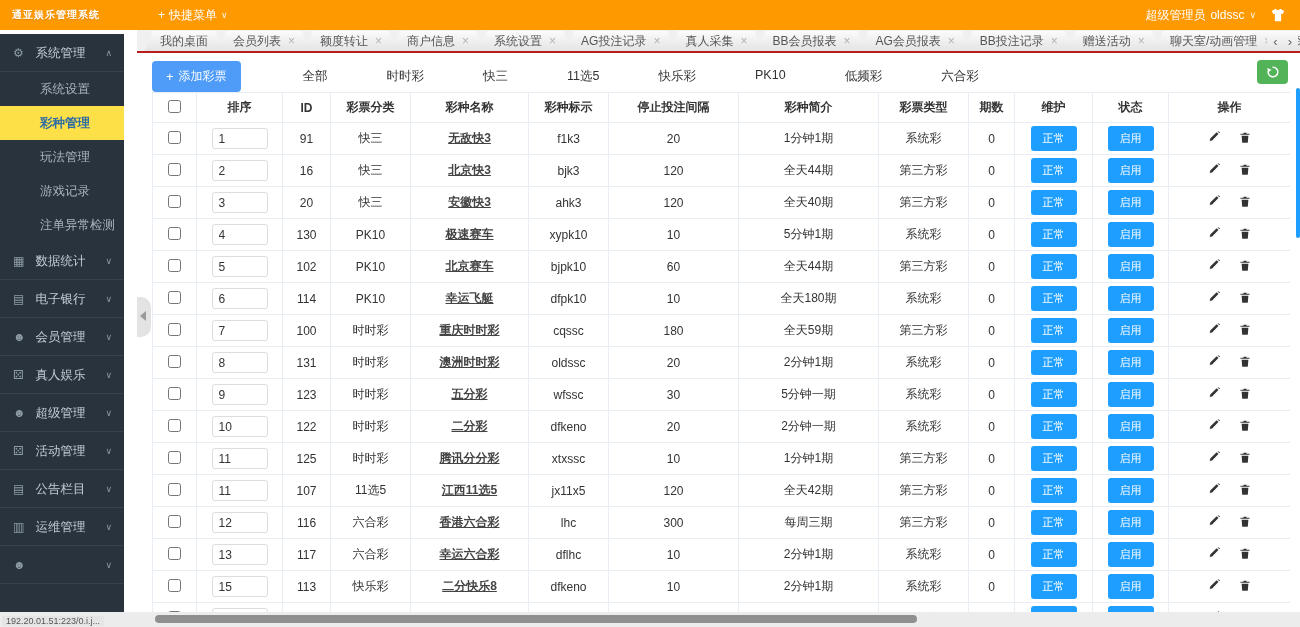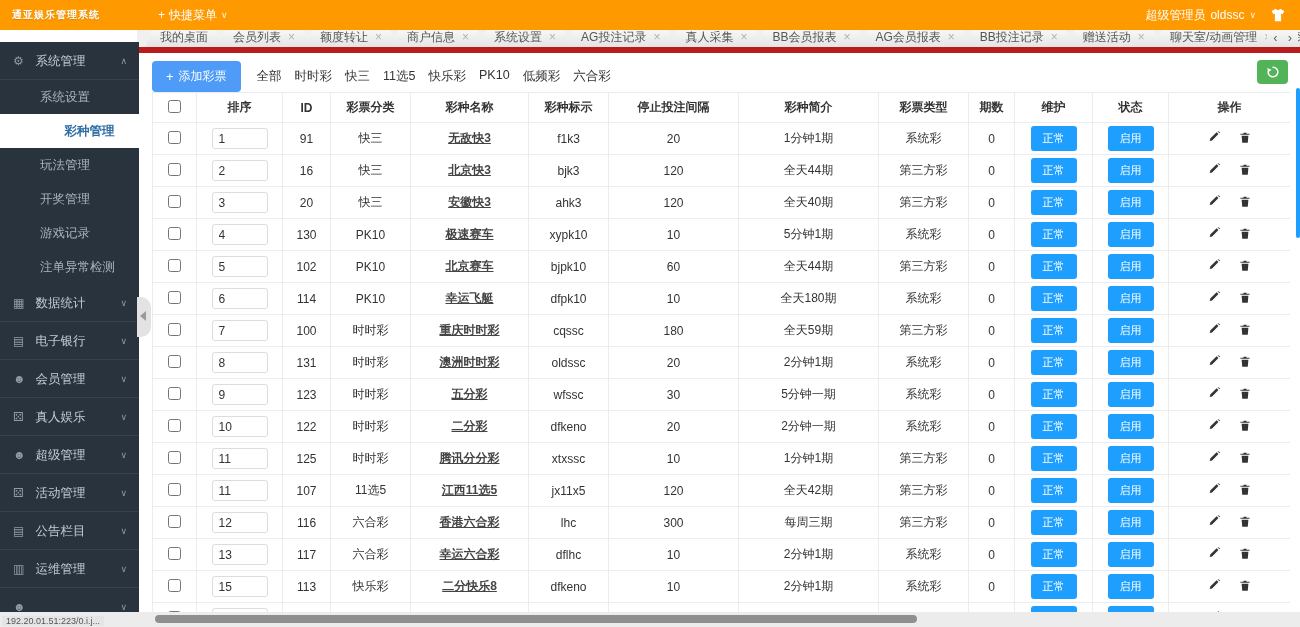--- a/index.html
+++ b/index.html
@@ -8,39 +8,39 @@
   *{margin:0;padding:0;box-sizing:border-box;}
   html,body{width:1300px;height:627px;overflow:hidden;font-family:"Liberation Sans","DejaVu Sans",sans-serif;background:#fff;}
   
   .topbar{position:absolute;left:0;top:0;width:1300px;height:30px;background:var(--topbar);display:flex;align-items:center;z-index:20;}
   .brand{color:#fff;font-size:10px;font-weight:bold;padding-left:12px;letter-spacing:1px;text-shadow:0 1px 1px rgba(0,0,0,.15);}
   .quickmenu{color:#fff;font-size:12px;margin-left:58px;display:flex;align-items:center;gap:4px;cursor:pointer;}
   .userbox{position:absolute;right:44px;color:#fff;font-size:12px;display:flex;align-items:center;gap:5px;cursor:pointer;}
   .tshirt{position:absolute;right:14px;top:8px;cursor:pointer;}
   .chev-sm{font-size:9px;opacity:.9;}
   
-  .sidebar{position:absolute;left:0;top:42px;width:139px;bottom:15px;background:var(--sidebar);overflow:hidden;z-index:10;}
+  .sidebar{position:absolute;left:0;top:34px;width:124px;bottom:15px;background:var(--sidebar);overflow:hidden;z-index:10;}
   .side-item{height:38px;line-height:38px;color:#c3cbd3;font-size:12.5px;padding-left:13px;position:relative;cursor:pointer;border-bottom:1px solid rgba(255,255,255,.07);}
   .side-item .glyph{display:inline-block;width:15px;color:#8e9aa4;font-size:12px;margin-right:4px;}
   .side-item .chev{position:absolute;right:12px;color:#8e9aa4;font-size:9px;}
   .side-child{height:34px;line-height:34px;color:#a9b3bc;font-size:12.5px;padding-left:40px;cursor:pointer;}
-  .side-child.active{background:#ffffff;color:#2e6da4;font-weight:bold;text-align:center;}
+  .side-child.active{background:#fde047;color:#2e6da4;font-weight:bold;}
   
   .main{position:absolute;left:137px;top:30px;right:0;bottom:0;background:#fff;}
-  .tabbar{position:relative;height:23px;background:#f0f0f0;border-bottom:6px solid #b91c1c;display:flex;align-items:flex-end;padding-left:8px;overflow:hidden;}
+  .tabbar{position:relative;height:23px;background:#f0f0f0;border-bottom:2px solid #b91c1c;display:flex;align-items:flex-end;padding-left:8px;overflow:hidden;}
   .tab{height:20px;line-height:19px;padding:0 15px;background:linear-gradient(#fbfbfb,#e4e4e4);clip-path:polygon(8px 0,calc(100% - 8px) 0,100% 100%,0 100%);margin-right:-5px;color:#555;font-size:12px;display:inline-flex;align-items:center;gap:7px;white-space:nowrap;cursor:pointer;flex:0 0 auto;}
   .tab-close{color:#b3b3b3;font-size:12px;line-height:1;cursor:pointer;}
   .tab-nav{position:absolute;right:2px;bottom:0;height:20px;display:flex;background:linear-gradient(#fbfbfb,#e4e4e4);padding:0 6px;gap:10px;align-items:center;color:#666;font-size:13px;z-index:2;}
   .tab-nav span{cursor:pointer;}
   
   .toolbar{position:relative;height:39px;padding:7px 0 0 15px;display:flex;align-items:center;}
   .btn-add{display:inline-flex;align-items:center;gap:5px;background:#4f9cf8;color:#fff;border:none;border-radius:4px;font-size:12px;padding:7px 14px;cursor:pointer;}
   .btn-add .plus{font-size:13px;line-height:1;}
   .filters{margin-left:16px;display:flex;gap:13px;}
-  .filter{font-size:12.5px;color:#333;text-decoration:none;cursor:pointer;}
+  .filter{font-size:12.5px;color:#333;text-decoration:none;cursor:pointer;margin-left:46px;}
   .btn-refresh{position:absolute;right:12px;top:7px;width:31px;height:24px;background:var(--green);border:none;border-radius:4px;color:#fff;cursor:pointer;display:flex;align-items:center;justify-content:center;}
   
   .table-wrap{position:absolute;left:15px;top:62px;right:10px;bottom:0;overflow:hidden;}
   table{border-collapse:collapse;table-layout:fixed;width:1138px;}
   th,td{border:1px solid #e7edf3;text-align:center;font-size:12px;color:#333;height:32px;padding:0 2px;overflow:hidden;white-space:nowrap;}
   th{height:30px;font-weight:bold;background:#fff;}
   .sort-input{width:56px;height:21px;border:1px solid #ddd;border-radius:3px;font-size:12px;padding:0 6px;color:#333;text-align:left;}
   .name-link{color:#444;text-decoration:underline;cursor:pointer;font-weight:bold;}
   .btn-blue{background:var(--accent);color:#fff;border:none;border-radius:3px;font-size:11px;padding:5px 12px;cursor:pointer;}
   .ops span{display:inline-block;margin:0 7px;cursor:pointer;vertical-align:middle;}
@@ -84,23 +84,20 @@
     <div class="side-child">
     <span>系统设置</span>
   </div>
     <div class="side-child active">
     <span>彩种管理</span>
   </div>
     <div class="side-child">
     <span>玩法管理</span>
   </div>
     <div class="side-child">
-    <span>开奖管理</span>
-  </div>
-    <div class="side-child">
     <span>游戏记录</span>
   </div>
     <div class="side-child">
     <span>注单异常检测</span>
   </div>
     <div class="side-item">
     <span class="glyph">▦</span>
     <span>数据统计</span>
     <span class="chev">∨</span>
   </div>

